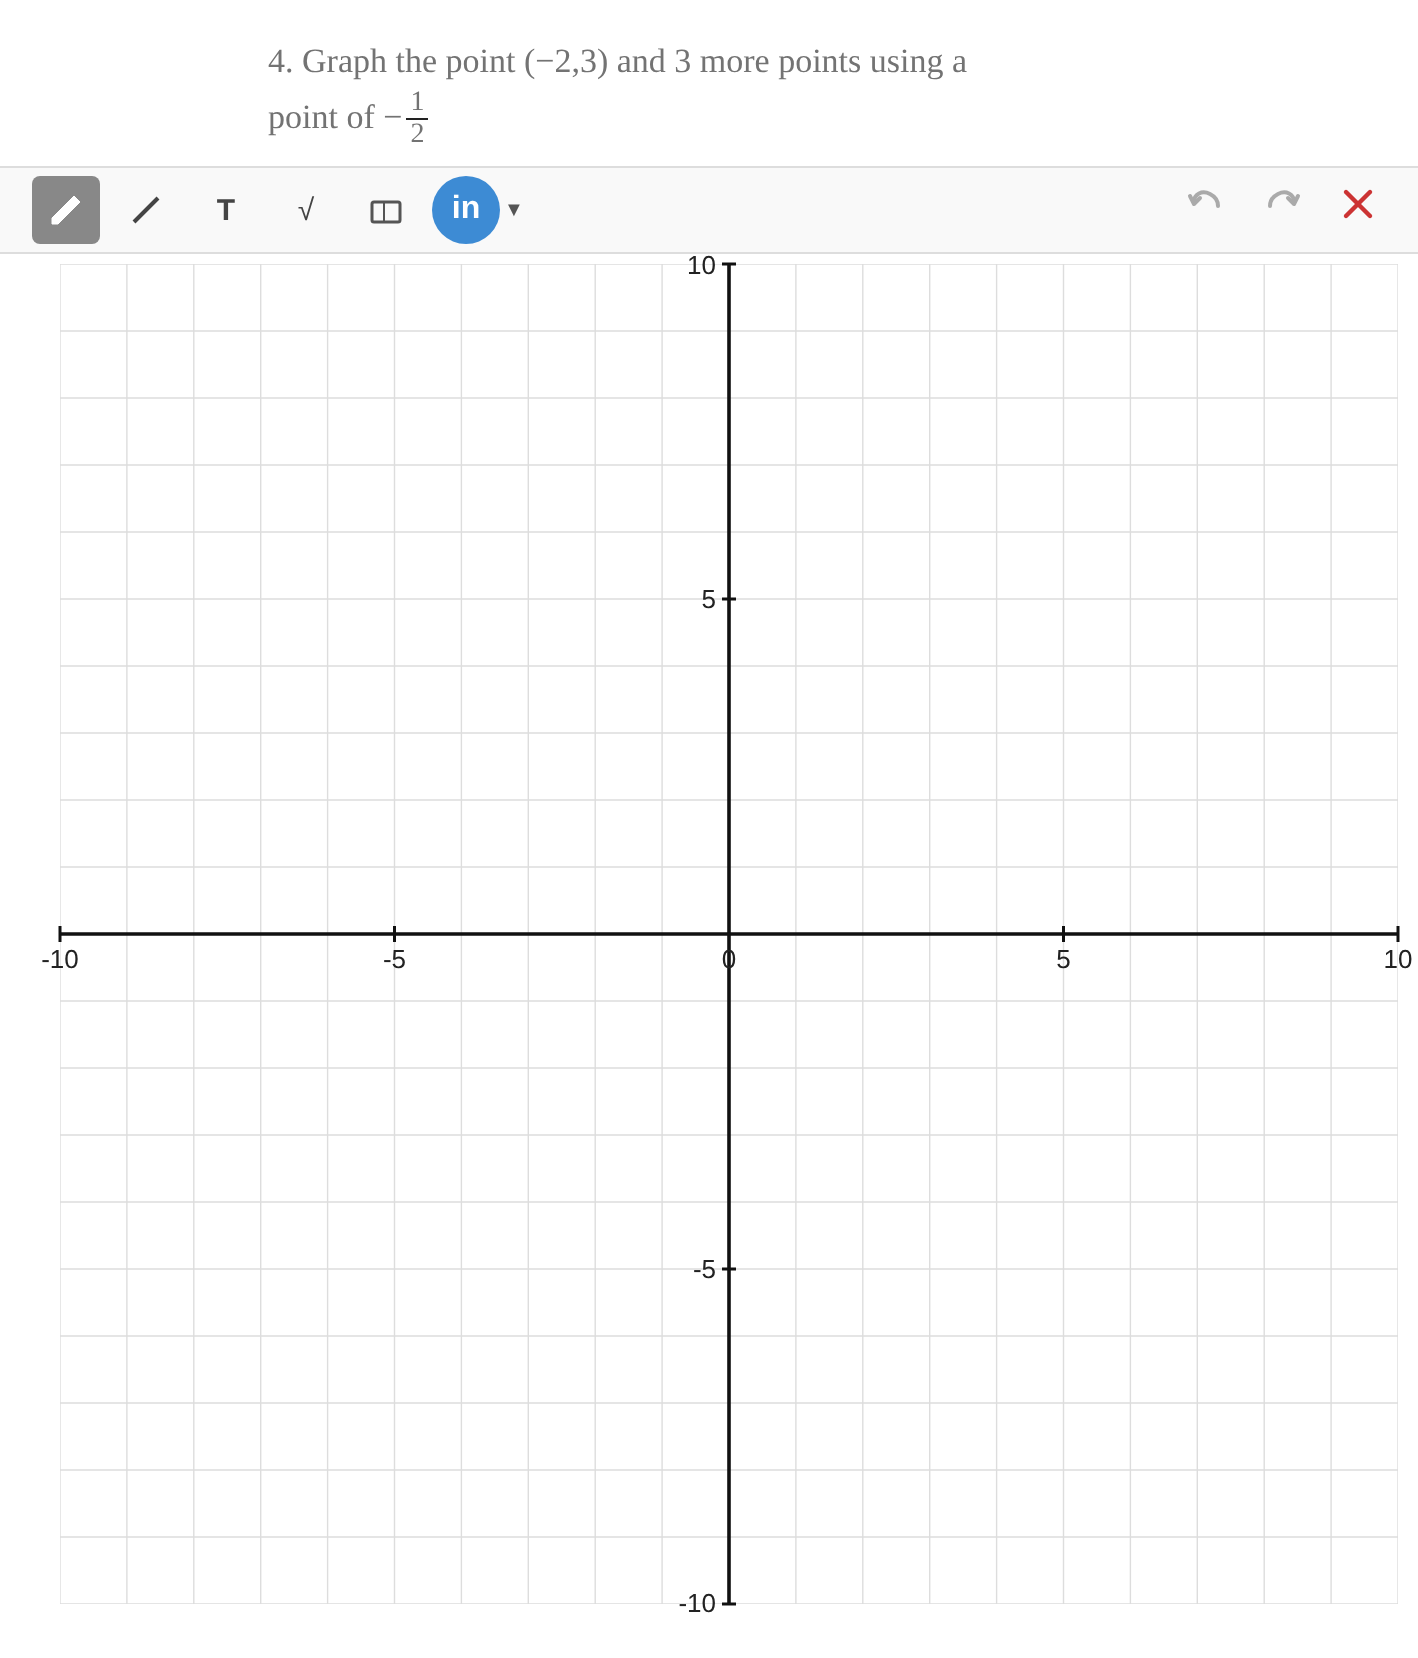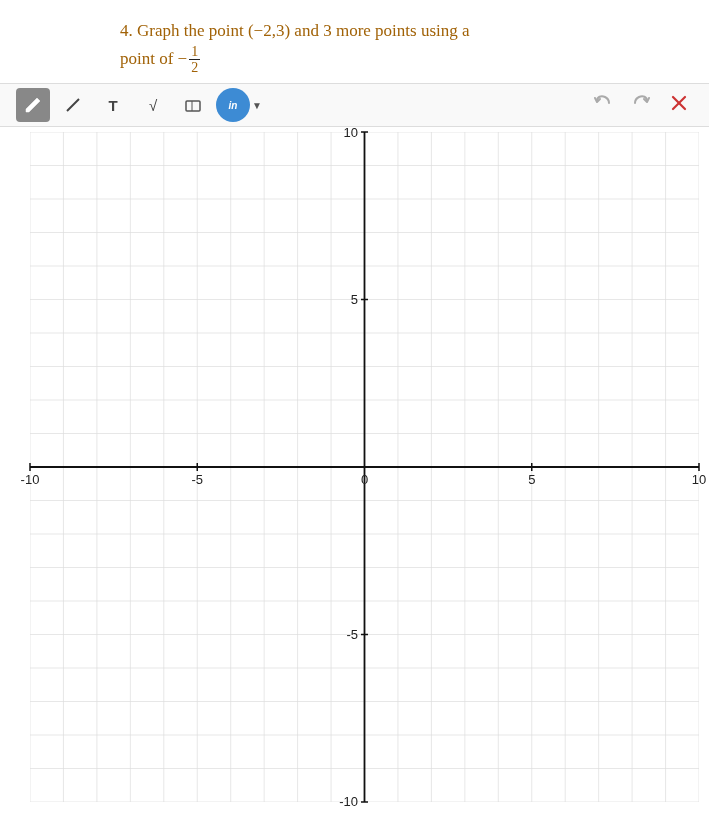--- a/index.html
+++ b/index.html
@@ -8,21 +8,22 @@
       height: 829px;
       background: #fff;
       font-family: Georgia, 'Times New Roman', serif;
       overflow: hidden;
     }
 
     .problem-text {
       padding: 18px 24px 8px 120px;
       font-size: 17px;
       line-height: 1.5;
-      color: #a16207;
+      color: #737373;
+      margin-left: 14px;
     }
 
     .problem-text .fraction {
       display: inline-flex;
       flex-direction: column;
       align-items: center;
       vertical-align: middle;
       font-size: 14px;
       line-height: 1.1;
       margin: 0 2px;
@@ -155,21 +156,21 @@
     <span style="font-family: Arial, sans-serif; font-size:15px;">√</span>
   </button>
   <button class="tool-btn" title="Eraser">
     <svg width="18" height="18" viewBox="0 0 18 18">
       <rect x="2" y="5" width="14" height="10" rx="1" fill="none" stroke="#555" stroke-width="1.5"></rect>
       <line x1="8" y1="5" x2="8" y2="15" stroke="#555" stroke-width="1"></line>
     </svg>
   </button>
   <div class="tool-btn-dropdown">
     <button class="tool-btn blue-active" title="Color/Style">
-      <span style="font-size:10px; font-weight:bold; font-family:Arial;font-style:italic;">in</span>
+      <span style="font-size:16px; font-weight:bold; font-family:Arial;">in</span>
     </button>
     <span class="dropdown-arrow">▼</span>
   </div>
   <div class="toolbar-spacer"></div>
   <div class="toolbar-right">
     <button class="undo-btn" title="Undo">
       <svg width="20" height="20" viewBox="0 0 20 20">
         <path d="M4 8 C4 4 8 2 12 4 C15 5.5 16 8 16 10" fill="none" stroke="#aaa" stroke-width="2" stroke-linecap="round"></path>
         <polyline points="2,5 4,9 7,6" fill="none" stroke="#aaa" stroke-width="2" stroke-linecap="round" stroke-linejoin="round"></polyline>
       </svg>

